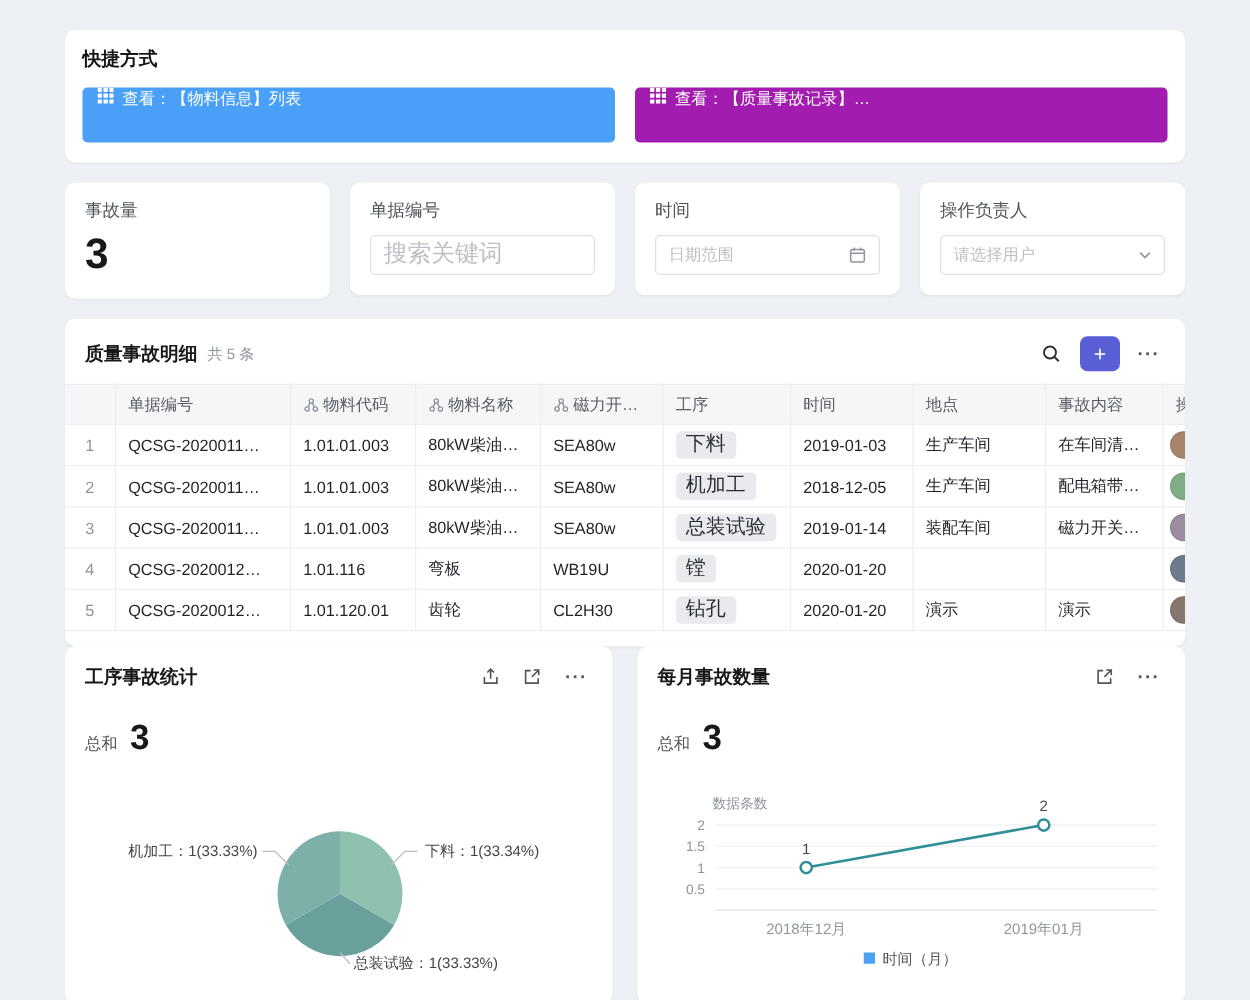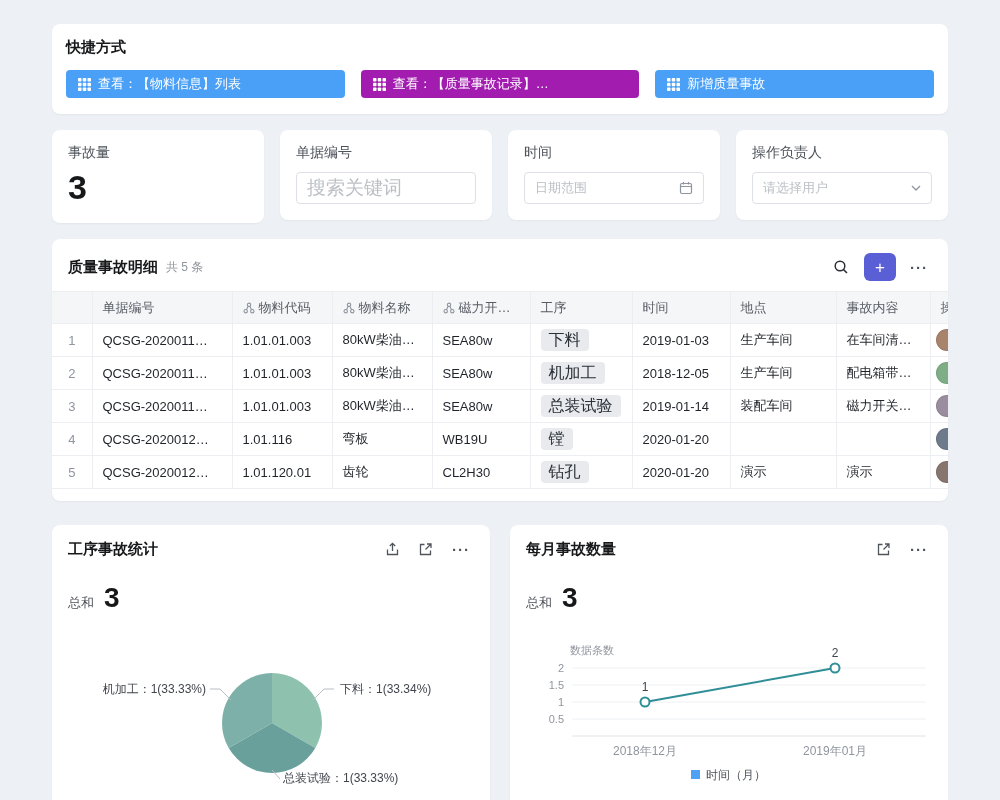--- a/index.html
+++ b/index.html
@@ -4,34 +4,34 @@
 <style>
   *{box-sizing:border-box;margin:0;padding:0}
   html,body{width:1000px;height:800px;overflow:hidden}
   body{background:#edf0f4;font-family:"Liberation Sans","DejaVu Sans",sans-serif;color:#1f2329}
   .page{width:1000px;height:800px;padding:24px 52px 0;overflow:hidden}
   .card{background:#fff;border-radius:8px;box-shadow:0 1px 2px rgba(31,35,41,.05)}
   .card-title{font-size:15px;font-weight:700;color:#17181a}
   
   .shortcuts-card{padding:14px 14px 16px;margin-bottom:16px}
   .shortcut-row{display:flex;gap:16px;margin-top:13px}
-  .shortcut-btn{flex:1;min-width:0;height:28px;border:none;border-radius:4px;color:#fff;font-size:13px;display:flex;align-items:center;gap:7px;padding:0 12px;cursor:pointer;font-family:inherit;white-space:nowrap}
+  .shortcut-btn{flex:1;min-width:0;height:44px;border:none;border-radius:4px;color:#fff;font-size:13px;display:flex;align-items:flex-start;gap:7px;padding:0 12px;cursor:pointer;font-family:inherit;white-space:nowrap}
   .shortcut-btn svg{flex:none}
   .sc-label{overflow:hidden;text-overflow:ellipsis}
   
   .stats-row{display:flex;gap:16px;margin-bottom:16px;align-items:flex-start}
   .stat-card{flex:1;padding:14px 16px 16px}
   .stat-label{font-size:14px;color:#4e545b}
   .stat-value{font-size:34px;font-weight:700;color:#17181a;margin-top:6px;line-height:1.15}
   .field{margin-top:10px;height:32px;border:1px solid #dde0e4;border-radius:4px;display:flex;align-items:center;justify-content:space-between;padding:0 10px;background:#fff;cursor:pointer}
   .field .ph{font-size:13px;color:#bcc0c6;overflow:hidden;white-space:nowrap}
   .text-input{width:100%;border:none;outline:none;font-size:19px;color:#1f2329;font-family:inherit;background:transparent}
   .text-input::placeholder{color:#bcc0c6}
   
-  .table-card{margin-bottom:24px;overflow:hidden;padding-bottom:12px}
+  .table-card{margin-bottom:0;overflow:hidden;padding-bottom:12px}
   .table-head{display:flex;align-items:center;padding:14px 16px 10px}
   .tc-count{font-size:12px;color:#8f959e;margin-left:8px;font-weight:400}
   .spacer{flex:1}
   .icon-btn{background:none;border:none;padding:3px;display:flex;align-items:center;cursor:pointer;color:#50555c;font-family:inherit}
   .more-btn{font-size:15px;font-weight:700;letter-spacing:1px;color:#50555c;padding:0 4px;background:none;border:none;cursor:pointer;font-family:inherit}
   .plus-btn{width:32px;height:28px;border:none;border-radius:6px;color:#fff;font-size:17px;line-height:1;display:flex;align-items:center;justify-content:center;cursor:pointer;margin:0 10px 0 12px;font-family:inherit}
   table{width:896px;table-layout:fixed;border-collapse:collapse;font-size:13px}
   th,td{border-bottom:1px solid #eceef1;border-right:1px solid #eceef1;padding:0 10px;white-space:nowrap;overflow:hidden;text-overflow:ellipsis;text-align:left}
   th{background:#f5f6f8;color:#585d64;font-weight:400;height:32px;border-top:1px solid #eceef1}
   td{height:33px;color:#1f2329}
@@ -80,34 +80,20 @@
             <rect x="9.5" y="0" width="3.5" height="3.5" rx="0.7"></rect>
             <rect x="0" y="4.75" width="3.5" height="3.5" rx="0.7"></rect>
             <rect x="4.75" y="4.75" width="3.5" height="3.5" rx="0.7"></rect>
             <rect x="9.5" y="4.75" width="3.5" height="3.5" rx="0.7"></rect>
             <rect x="0" y="9.5" width="3.5" height="3.5" rx="0.7"></rect>
             <rect x="4.75" y="9.5" width="3.5" height="3.5" rx="0.7"></rect>
             <rect x="9.5" y="9.5" width="3.5" height="3.5" rx="0.7"></rect>
           </svg>
           <span class="sc-label">查看：【质量事故记录】…</span>
         </button>
-        <button class="shortcut-btn" style="background: rgb(74, 160, 246);">
-          <svg width="13" height="13" viewBox="0 0 13 13" fill="#ffffff">
-            <rect x="0" y="0" width="3.5" height="3.5" rx="0.7"></rect>
-            <rect x="4.75" y="0" width="3.5" height="3.5" rx="0.7"></rect>
-            <rect x="9.5" y="0" width="3.5" height="3.5" rx="0.7"></rect>
-            <rect x="0" y="4.75" width="3.5" height="3.5" rx="0.7"></rect>
-            <rect x="4.75" y="4.75" width="3.5" height="3.5" rx="0.7"></rect>
-            <rect x="9.5" y="4.75" width="3.5" height="3.5" rx="0.7"></rect>
-            <rect x="0" y="9.5" width="3.5" height="3.5" rx="0.7"></rect>
-            <rect x="4.75" y="9.5" width="3.5" height="3.5" rx="0.7"></rect>
-            <rect x="9.5" y="9.5" width="3.5" height="3.5" rx="0.7"></rect>
-          </svg>
-          <span class="sc-label">新增质量事故</span>
-        </button>
       </div>
   </section>
 
   <div class="stats-row">
     <section class="card stat-card">
       <div class="stat-label">事故量</div>
       <div class="stat-value">3</div>
     </section>
     <section class="card stat-card">
       <div class="stat-label">单据编号</div>

